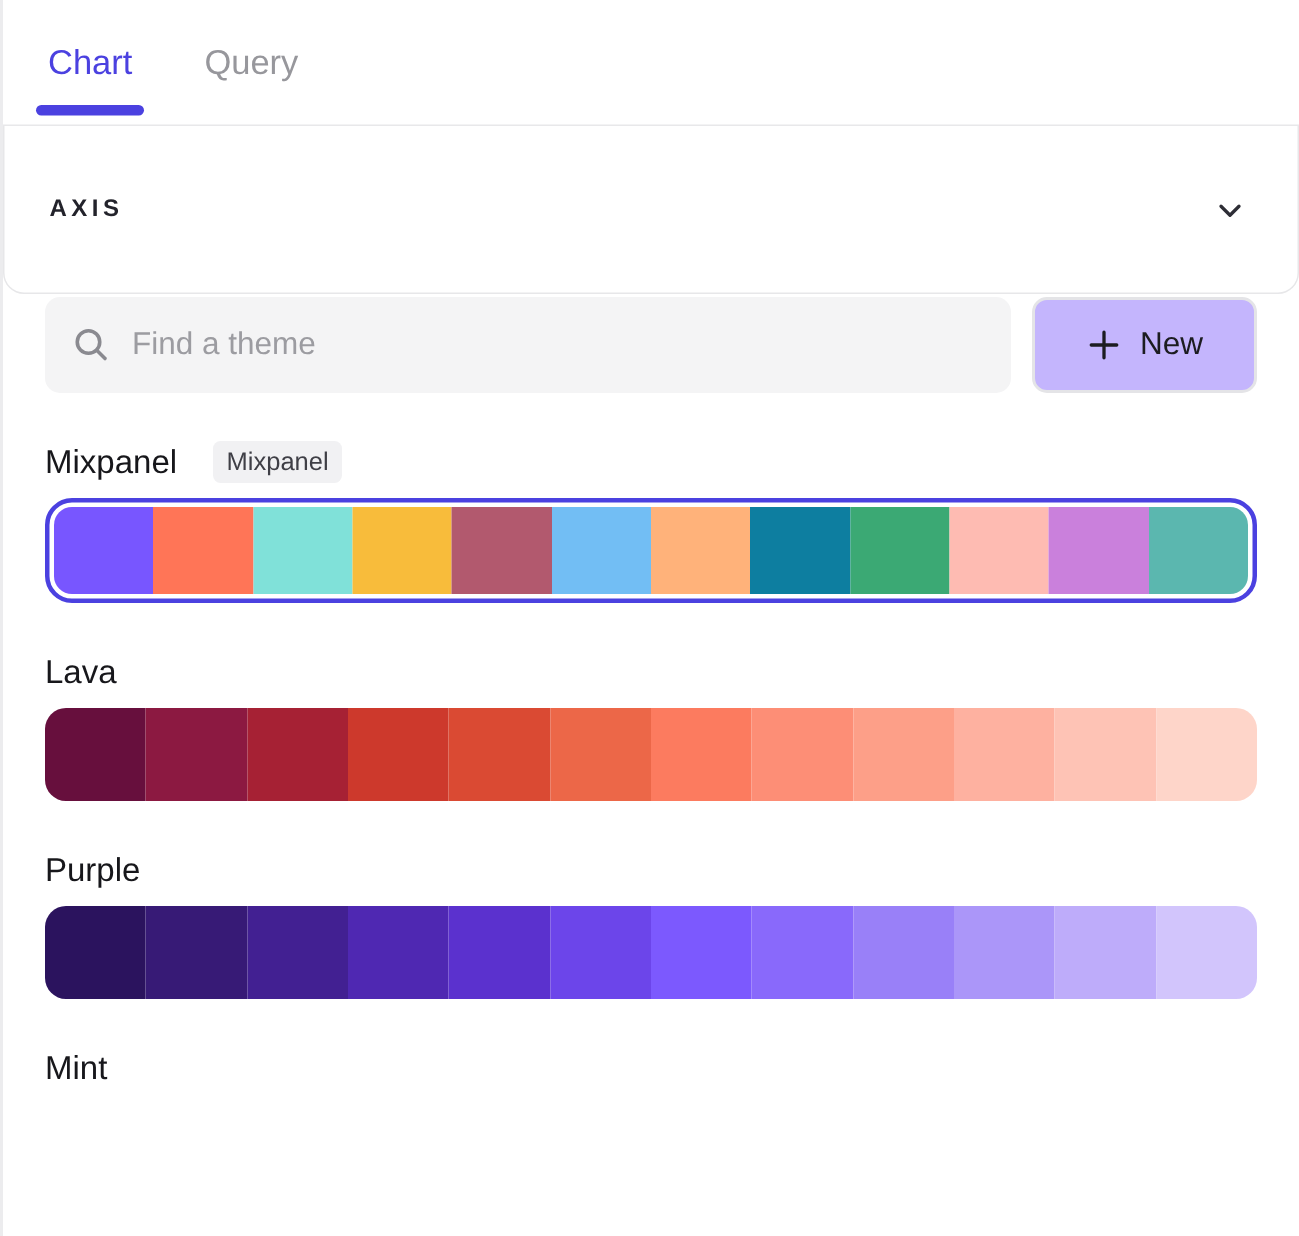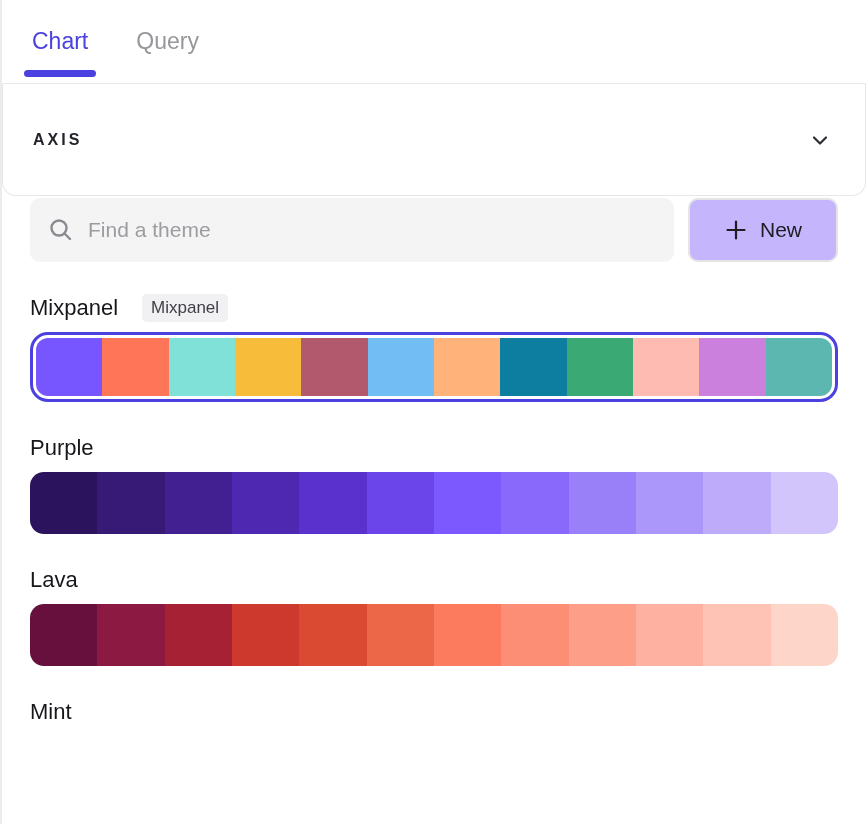--- a/index.html
+++ b/index.html
@@ -101,57 +101,57 @@
               <div class="swatch" style="background: rgb(13, 126, 160);"></div>
               <div class="swatch" style="background: rgb(59, 169, 116);"></div>
               <div class="swatch" style="background: rgb(254, 187, 178);"></div>
               <div class="swatch" style="background: rgb(202, 128, 220);"></div>
               <div class="swatch" style="background: rgb(91, 183, 175);"></div>
             </div>
           </div>
         </div>
         <div>
           <div class="theme-label-row">
+            <span class="theme-name">Lava</span>
+          </div>
+          <div class="swatch-row">
+            <div class="swatch" style="background: rgb(103, 15, 61);"></div>
+            <div class="swatch" style="background: rgb(140, 25, 65);"></div>
+            <div class="swatch" style="background: rgb(166, 33, 52);"></div>
+            <div class="swatch" style="background: rgb(205, 57, 44);"></div>
+            <div class="swatch" style="background: rgb(218, 74, 51);"></div>
+            <div class="swatch" style="background: rgb(236, 103, 72);"></div>
+            <div class="swatch" style="background: rgb(252, 123, 95);"></div>
+            <div class="swatch" style="background: rgb(253, 142, 118);"></div>
+            <div class="swatch" style="background: rgb(253, 159, 136);"></div>
+            <div class="swatch" style="background: rgb(254, 177, 160);"></div>
+            <div class="swatch" style="background: rgb(254, 195, 181);"></div>
+            <div class="swatch" style="background: rgb(254, 213, 201);"></div>
+          </div>
+        </div>
+        <div>
+          <div class="theme-label-row">
             <span class="theme-name">Purple</span>
           </div>
           <div class="swatch-row">
             <div class="swatch" style="background: rgb(43, 19, 94);"></div>
             <div class="swatch" style="background: rgb(55, 26, 118);"></div>
             <div class="swatch" style="background: rgb(66, 32, 146);"></div>
             <div class="swatch" style="background: rgb(79, 40, 178);"></div>
             <div class="swatch" style="background: rgb(91, 49, 206);"></div>
             <div class="swatch" style="background: rgb(108, 69, 234);"></div>
             <div class="swatch" style="background: rgb(124, 89, 254);"></div>
             <div class="swatch" style="background: rgb(137, 105, 251);"></div>
             <div class="swatch" style="background: rgb(153, 128, 248);"></div>
             <div class="swatch" style="background: rgb(171, 150, 249);"></div>
             <div class="swatch" style="background: rgb(190, 172, 250);"></div>
             <div class="swatch" style="background: rgb(210, 197, 252);"></div>
           </div>
         </div>
         <div>
           <div class="theme-label-row">
-            <span class="theme-name">Lava</span>
-          </div>
-          <div class="swatch-row">
-            <div class="swatch" style="background: rgb(103, 15, 61);"></div>
-            <div class="swatch" style="background: rgb(140, 25, 65);"></div>
-            <div class="swatch" style="background: rgb(166, 33, 52);"></div>
-            <div class="swatch" style="background: rgb(205, 57, 44);"></div>
-            <div class="swatch" style="background: rgb(218, 74, 51);"></div>
-            <div class="swatch" style="background: rgb(236, 103, 72);"></div>
-            <div class="swatch" style="background: rgb(252, 123, 95);"></div>
-            <div class="swatch" style="background: rgb(253, 142, 118);"></div>
-            <div class="swatch" style="background: rgb(253, 159, 136);"></div>
-            <div class="swatch" style="background: rgb(254, 177, 160);"></div>
-            <div class="swatch" style="background: rgb(254, 195, 181);"></div>
-            <div class="swatch" style="background: rgb(254, 213, 201);"></div>
-          </div>
-        </div>
-        <div>
-          <div class="theme-label-row">
             <span class="theme-name">Mint</span>
           </div>
         </div>
       </div>
   </div>
 
 </div>
 
 </body></html>

